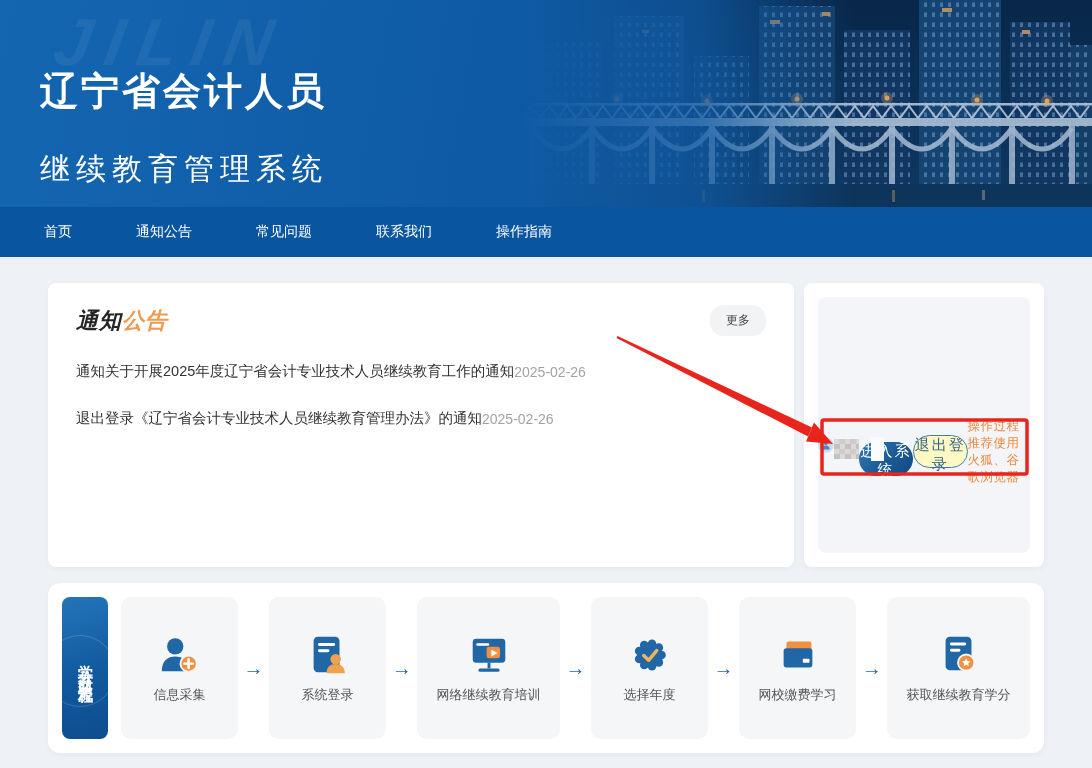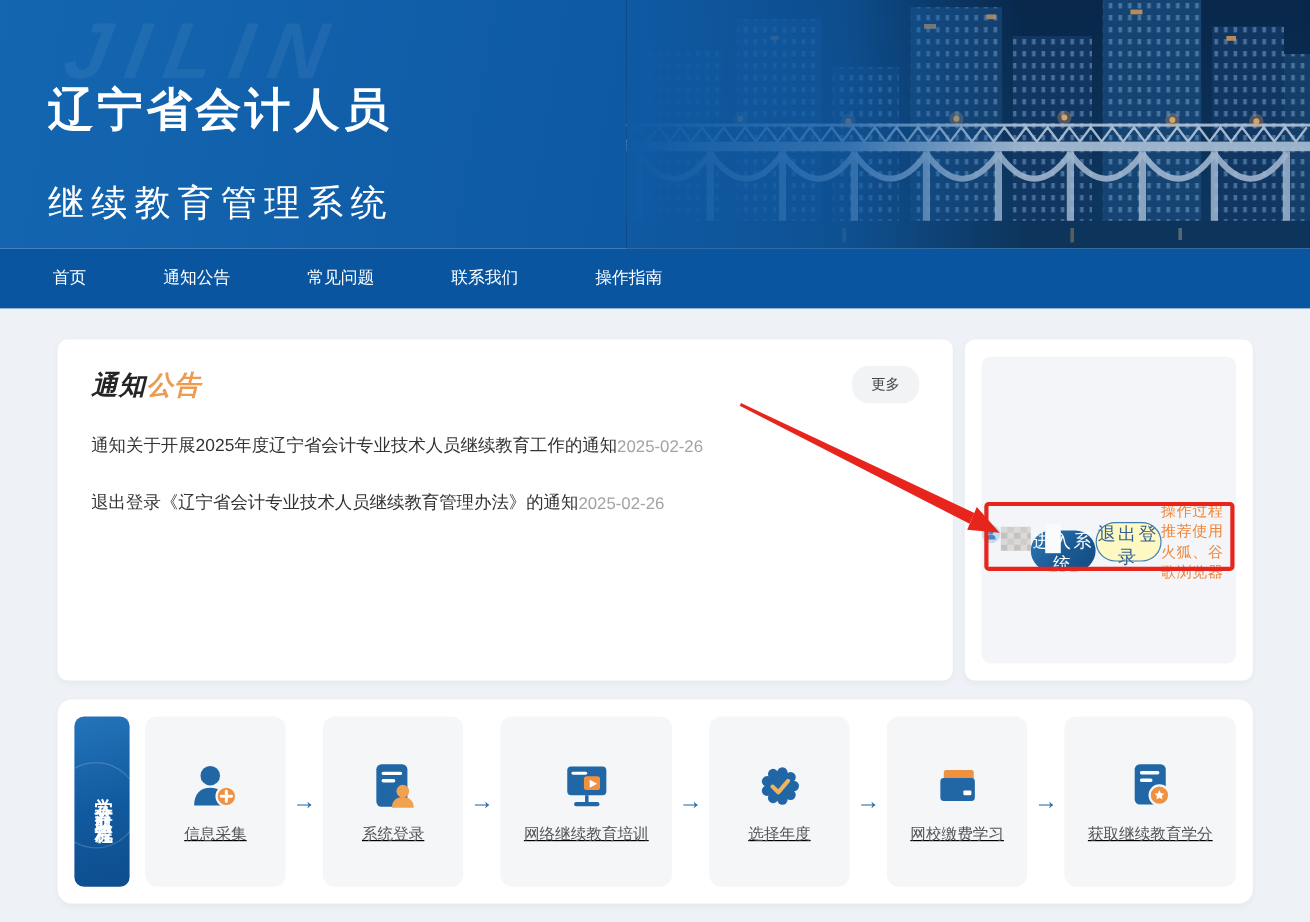--- a/index.html
+++ b/index.html
@@ -61,21 +61,21 @@
     padding:14px; display:flex; gap:13px; box-shadow:0 2px 6px rgba(30,60,100,0.04); }
   .flow-pill { width:46px; border-radius:8px; position:relative; overflow:hidden;
     background:linear-gradient(165deg,#2474ba 0%, #11599e 55%, #0d4e8e 100%);
     display:flex; align-items:center; justify-content:center; }
   .flow-pill::before { content:""; position:absolute; left:-18px; top:38px; width:70px; height:70px;
     border:1px solid rgba(255,255,255,0.18); border-radius:50%; }
   .flow-pill-text { writing-mode:vertical-rl; text-orientation:upright; color:#fff;
     font-size:15px; font-weight:bold; letter-spacing:5px; }
   .flow-steps { flex:1; display:flex; align-items:stretch; gap:4px; }
   .step-card { flex:1; background:#f4f6f8; border-radius:10px; display:flex;
-    flex-direction:column; align-items:center; padding-top:35px;text-decoration:underline; }
+    flex-direction:column; align-items:center; padding-top:35px; }
   .step-card.wide { flex:1.22; }
   .step-icon { width:46px; height:46px; }
   .step-label { margin-top:8px; font-size:13px; color:#555; white-space:nowrap; }
   .step-arrow { width:23px; display:flex; align-items:center; justify-content:center;
     color:#2268a8; font-size:20px; font-weight:bold; }
 
   
   .annotation { position:absolute; left:0; top:0; width:1092px; height:768px;
     pointer-events:none; z-index:50; }
 </style>

